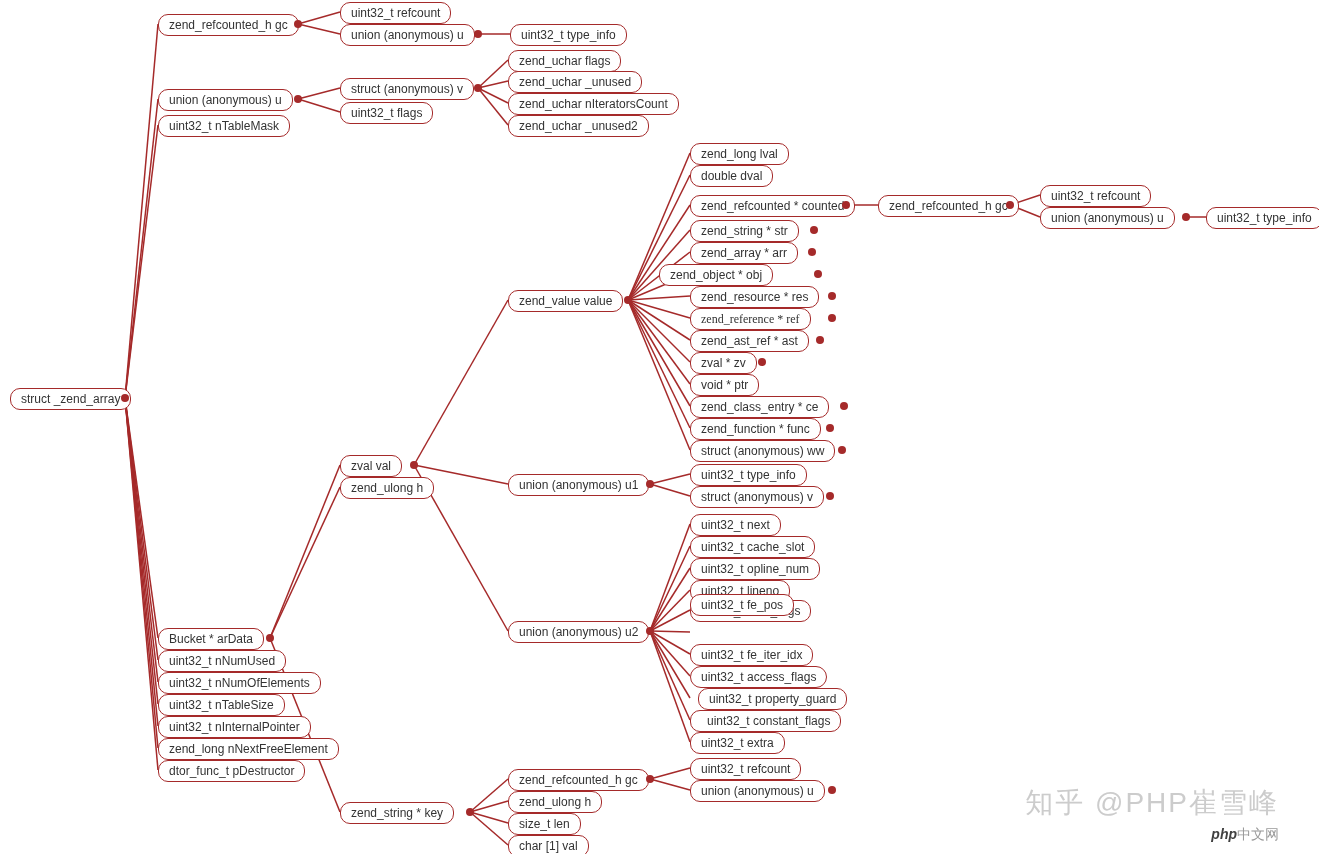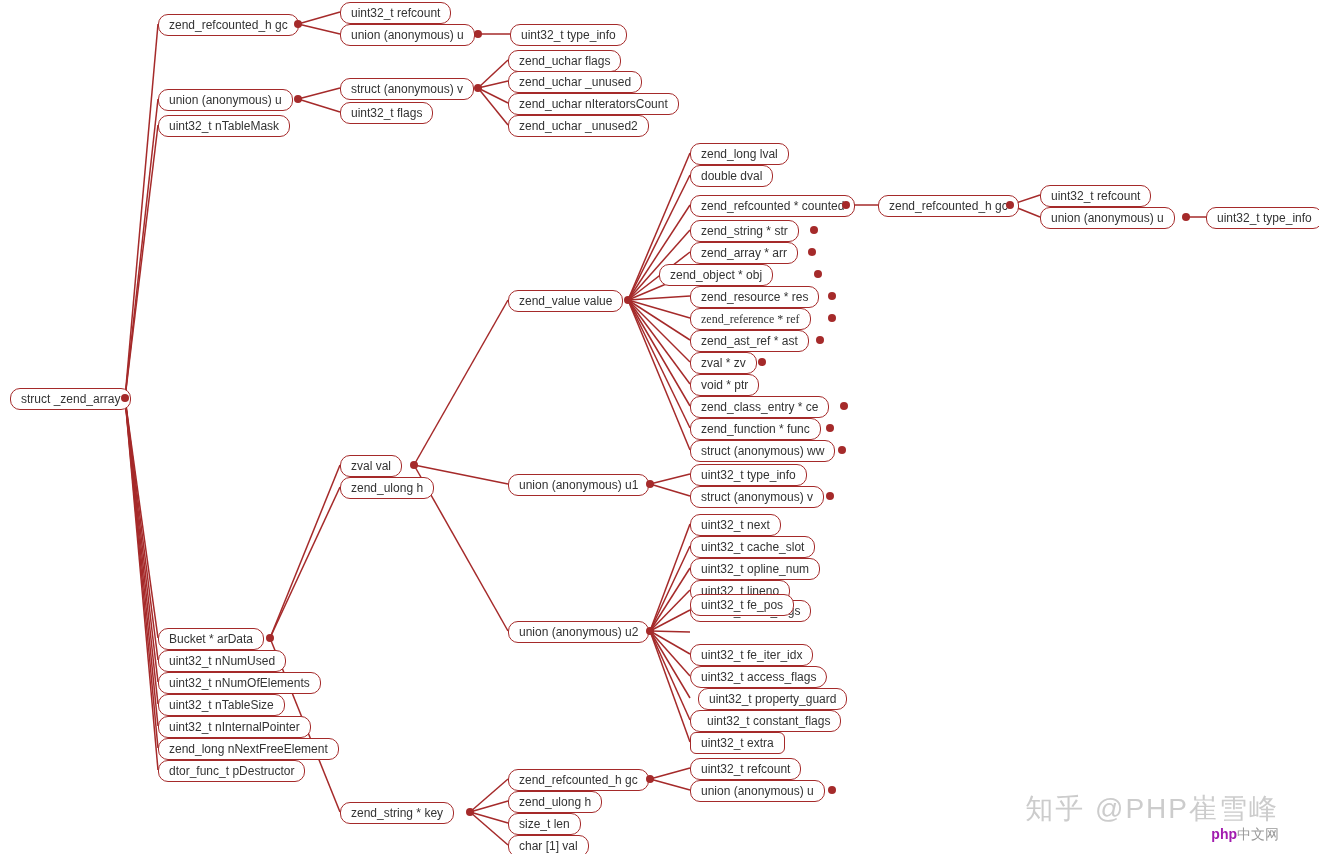--- a/index.html
+++ b/index.html
@@ -1,21 +1,21 @@
 <!DOCTYPE html>
 <html><head>
 <meta charset="utf-8">
 <style>
   body { margin:0; padding:0; font-family: Arial, sans-serif; font-size:12px; background:#fff; width:1319px; height:854px; position:relative; overflow:hidden;}
   svg { position:absolute; top:0; left:0; }
   .node { position:absolute; border:1px solid #a52a2a; border-radius:10px; padding:3px 10px; background:#fff; white-space:nowrap; z-index:2; color:#333; font-size:12px; height:14px; line-height:14px;}
   .dot { position:absolute; width:8px; height:8px; background:#a52a2a; border-radius:50%; z-index:3; }
-  .watermark { position:absolute; bottom:26px; right:40px; font-size:28px; color:#ccc; z-index:0; letter-spacing:2px; font-weight:300;}
+  .watermark { position:absolute; bottom:32px; right:40px; font-size:28px; color:#ccc; z-index:0; letter-spacing:2px; font-weight:300;}
   .logo { position:absolute; bottom:10px; right:40px; font-size:14px; color:#999; z-index:0;}
-  .logo .php { color:#a21caf; font-weight:bold; margin-top:21px;}
+  .logo .php { color:#404040; font-weight:bold; font-style:italic;margin-top:21px;}
 </style>
 </head>
 <body>
 
 <svg width="1319" height="854">
   <g stroke="#a52a2a" stroke-width="1.5" fill="none">
 
     <line x1="125" y1="398" x2="158" y2="24"></line>
     <line x1="125" y1="398" x2="158" y2="99"></line>
     <line x1="125" y1="398" x2="158" y2="125"></line>
@@ -175,21 +175,21 @@
 <div class="node" style="left:690px; top:514px;"><span>uint32_t next</span></div>
 <div class="node" style="left:690px; top:536px;"><span>uint32_t cache_slot</span></div>
 <div class="node" style="left:690px; top:558px;"><span>uint32_t opline_num</span></div>
 <div class="node" style="left:690px; top:580px;"><span>uint32_t lineno</span></div>
 <div class="node" style="left:690px; top:600px;"><span>uint32_t num_args</span></div>
 <div class="node" style="left:690px; top:594px;"><span>uint32_t fe_pos</span></div>
 <div class="node" style="left:690px; top:644px;"><span>uint32_t fe_iter_idx</span></div>
 <div class="node" style="left:690px; top:666px;border-radius:11px;"><span>uint32_t access_flags</span></div>
 <div class="node" style="left:690px; top:688px;margin-left:8px;"><span>uint32_t property_guard</span></div>
 <div class="node" style="left:690px; top:710px;padding-left:16px;"><span>uint32_t constant_flags</span></div>
-<div class="node" style="left:690px; top:732px;border-radius:6px;"><span>uint32_t extra</span></div>
+<div class="node" style="left:690px; top:732px;"><span>uint32_t extra</span></div>
 
 <div class="node" style="left:508px; top:769px;"><span>zend_refcounted_h gc</span></div>
 <div class="dot" style="left:646px; top:775px;"></div>
 <div class="node" style="left:508px; top:791px;"><span>zend_ulong h</span></div>
 <div class="node" style="left:508px; top:813px;"><span>size_t len</span></div>
 <div class="node" style="left:508px; top:835px;"><span>char [1] val</span></div>
 
 <div class="node" style="left:690px; top:758px;"><span>uint32_t refcount</span></div>
 <div class="node" style="left:690px; top:780px;"><span>union (anonymous) u</span></div>
 <div class="dot" style="left:828px; top:786px;"></div>

